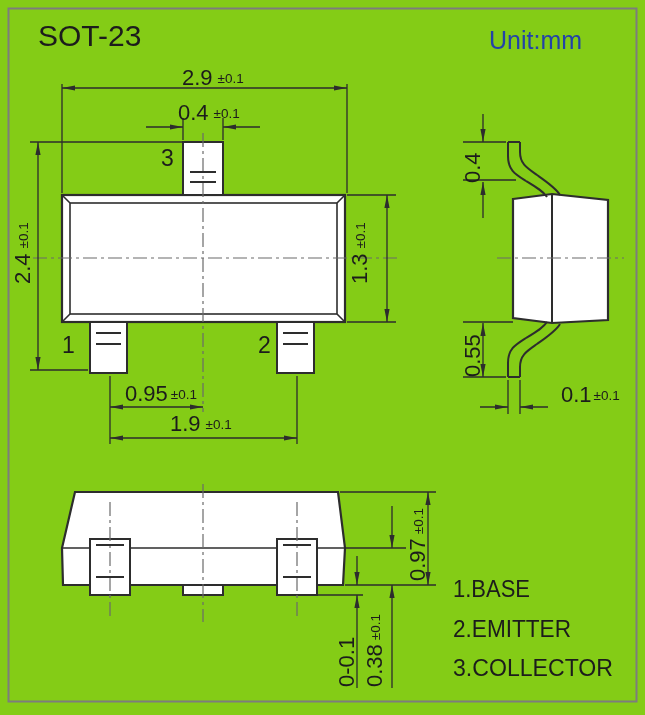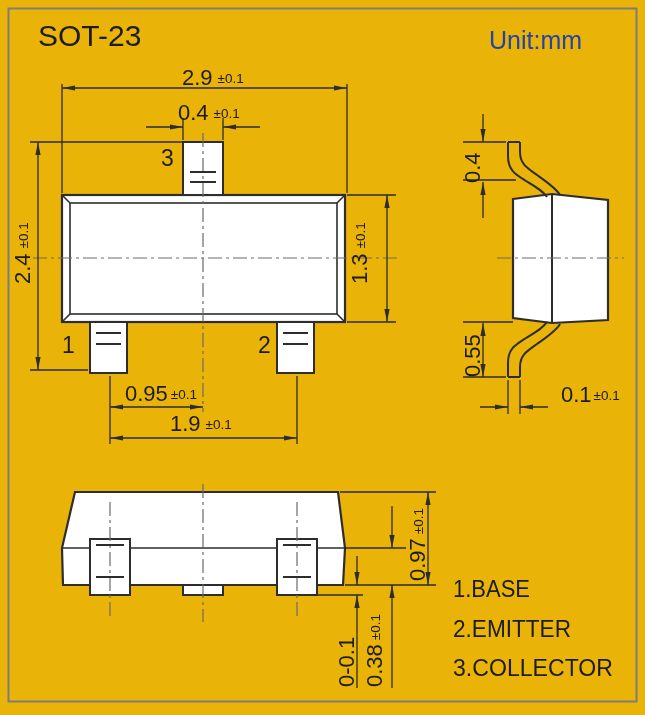--- a/index.html
+++ b/index.html
@@ -1,16 +1,16 @@
 <!DOCTYPE html>
 <html><head>
 <meta charset="utf-8">
 <style>
   html,body{margin:0;padding:0;background:#ffffff;}
-  .stage{position:relative;width:645px;height:715px;background:#eab308;overflow:hidden;}
+  .stage{position:relative;width:645px;height:715px;background:#84cc16;overflow:hidden;}
   svg{display:block;}
   text{font-family:"Liberation Sans","DejaVu Sans",sans-serif;fill:#1c1c1c;}
   .t-title{font-size:30px;}
   .t-unit{font-size:25px;fill:#2343a8;}
   .dv{font-size:22px;}
   .tol{font-size:13.5px;}
   .pin{font-size:23px;}
   .legend{font-size:24px;}
   .ln{stroke:#2d2d2d;fill:none;}
   .s22{stroke-width:2.2;}

